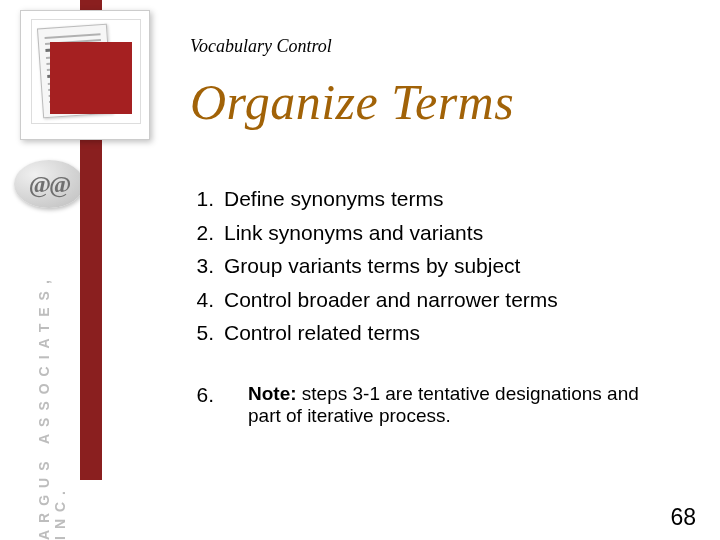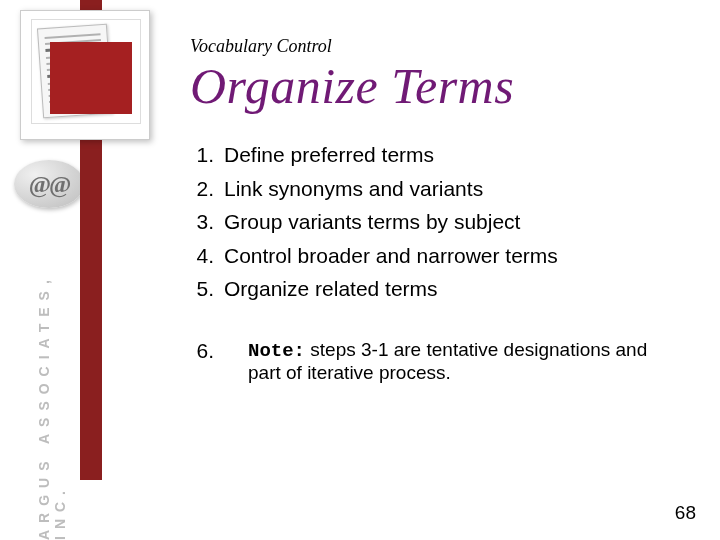--- a/index.html
+++ b/index.html
@@ -91,29 +91,29 @@
   .content {
     position: absolute;
     left: 190px; top: 36px;
     right: 30px;
   }
   .kicker {
     font-family: "Times New Roman", Times, serif;
     font-style: italic;
     font-size: 18px;
     color: #000;
-    margin-bottom: 0;
+    margin-bottom: 16px;
   }
   .title {
     font-family: "Times New Roman", Times, serif;
     font-size: 50px;
     font-style: italic;
     letter-spacing: 0.5px;
-    color: #701a75;
-    margin-bottom: 24px;
+    color: #a16207;
+    margin-bottom: 52px;
   }
   .list {
     font-size: 21px;
     color: #000;
     line-height: 1.5;
   }
   .list-row {
     display: flex;
     margin-bottom: 2px;
   }
@@ -132,26 +132,26 @@
     font-size: 21px;
     text-align: right;
     padding-right: 10px;
   }
   .note-body {
     flex: 1;
     font-size: 19px;
     padding-left: 24px;
     padding-right: 40px;
   }
-  .note-body .label { font-weight: bold; font-family: Liberation Mono, monospace; }
+  .note-body .label { font-weight: bold; }
   .page-num {
     position: absolute;
     right: 24px;
-    bottom: 16px;
-    font-size: 19px;
+    bottom: 9px;
+    font-size: 23px;
     color: #000;
   }
 </style>
 </head>
 <body>
 
 <div class="sidebar">
   <div class="red-bar"></div>
   <div class="logo-block">
     <div class="logo-art">
@@ -175,37 +175,37 @@
   <div class="company">ARGUS ASSOCIATES, INC.</div>
 </div>
 
 <div class="content">
   <div class="kicker">Vocabulary Control</div>
   <div class="title">Organize Terms</div>
 
   <div class="list">
     <div class="list-row">
       <div class="list-num">1.</div>
-      <div class="list-text">Define preferred terms</div>
+      <div class="list-text">Define synonyms terms</div>
     </div>
     <div class="list-row">
       <div class="list-num">2.</div>
       <div class="list-text">Link synonyms and variants</div>
     </div>
     <div class="list-row">
       <div class="list-num">3.</div>
       <div class="list-text">Group variants terms by subject</div>
     </div>
     <div class="list-row">
       <div class="list-num">4.</div>
       <div class="list-text">Control broader and narrower terms</div>
     </div>
     <div class="list-row">
       <div class="list-num">5.</div>
-      <div class="list-text">Organize related terms</div>
+      <div class="list-text">Control related terms</div>
     </div>
   </div>
 
   <div class="note-block">
     <div class="note-num">6.</div>
     <div class="note-body">
       <span class="label">Note:</span><span> steps 3-1 are tentative designations and part of iterative process.</span>
     </div>
   </div>
 </div>

